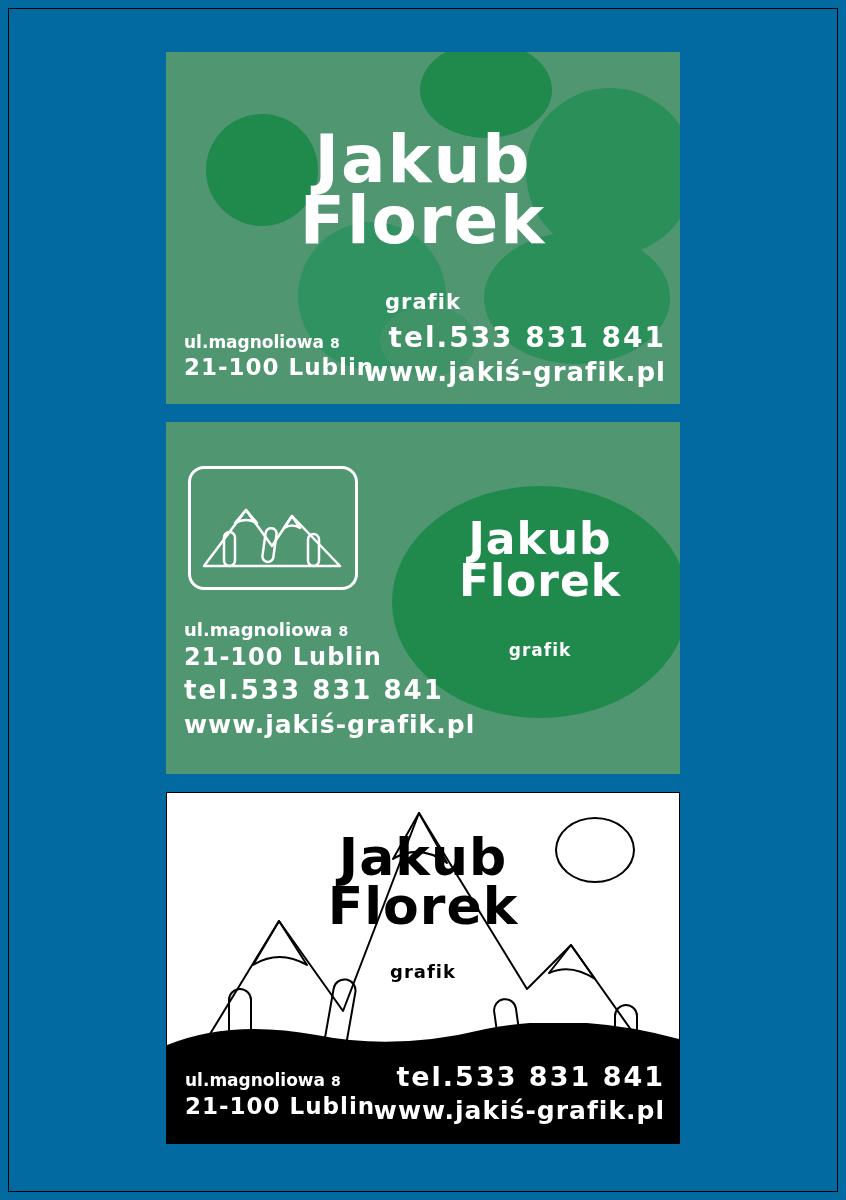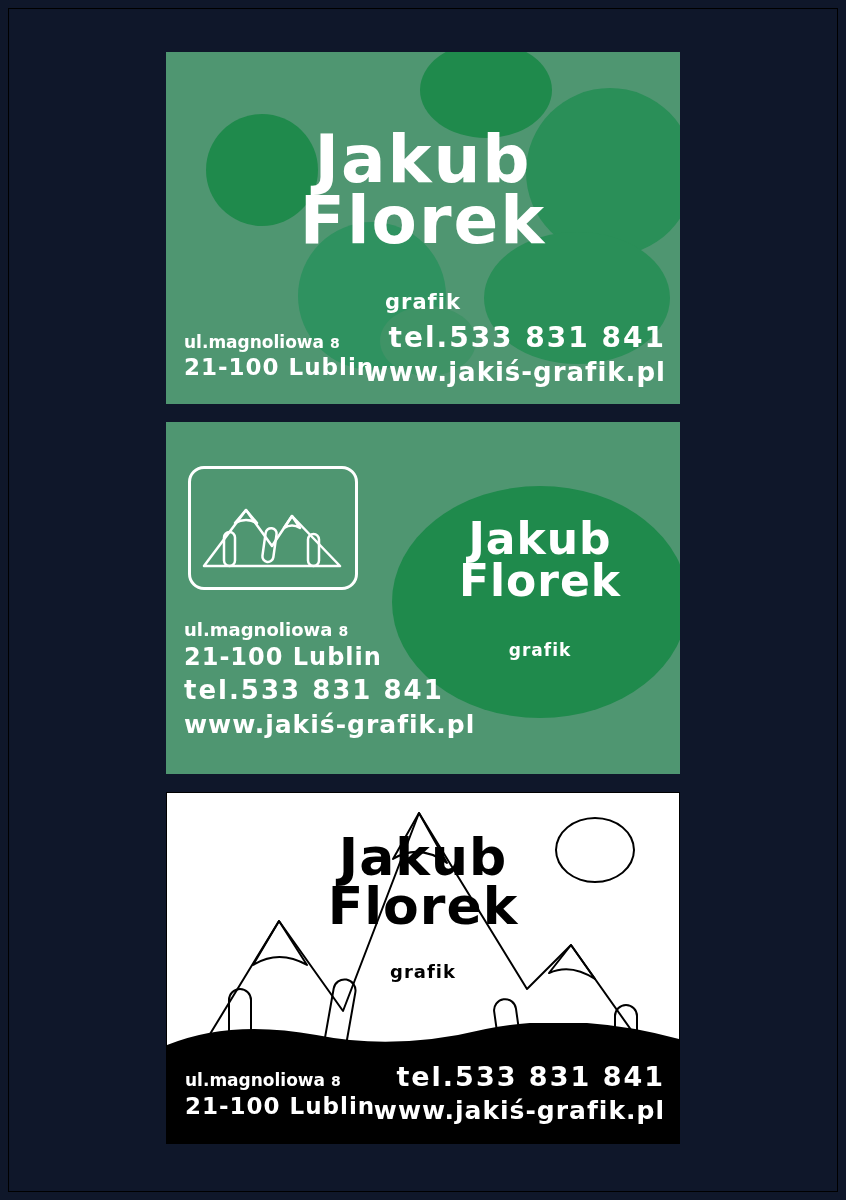--- a/index.html
+++ b/index.html
@@ -10,21 +10,21 @@
     width: 846px;
     height: 1200px;
     background: #ffffff;
     font-family: "DejaVu Sans", sans-serif;
     overflow: hidden;
   }
   .page {
     position: relative;
     width: 846px;
     height: 1200px;
-    background: #0f172a;
+    background: #0369a1;
     box-sizing: border-box;
   }
   .page-border {
     position: absolute;
     left: 8px;
     top: 8px;
     width: 830px;
     height: 1184px;
     border: 1px solid #000000;
     box-sizing: border-box;

